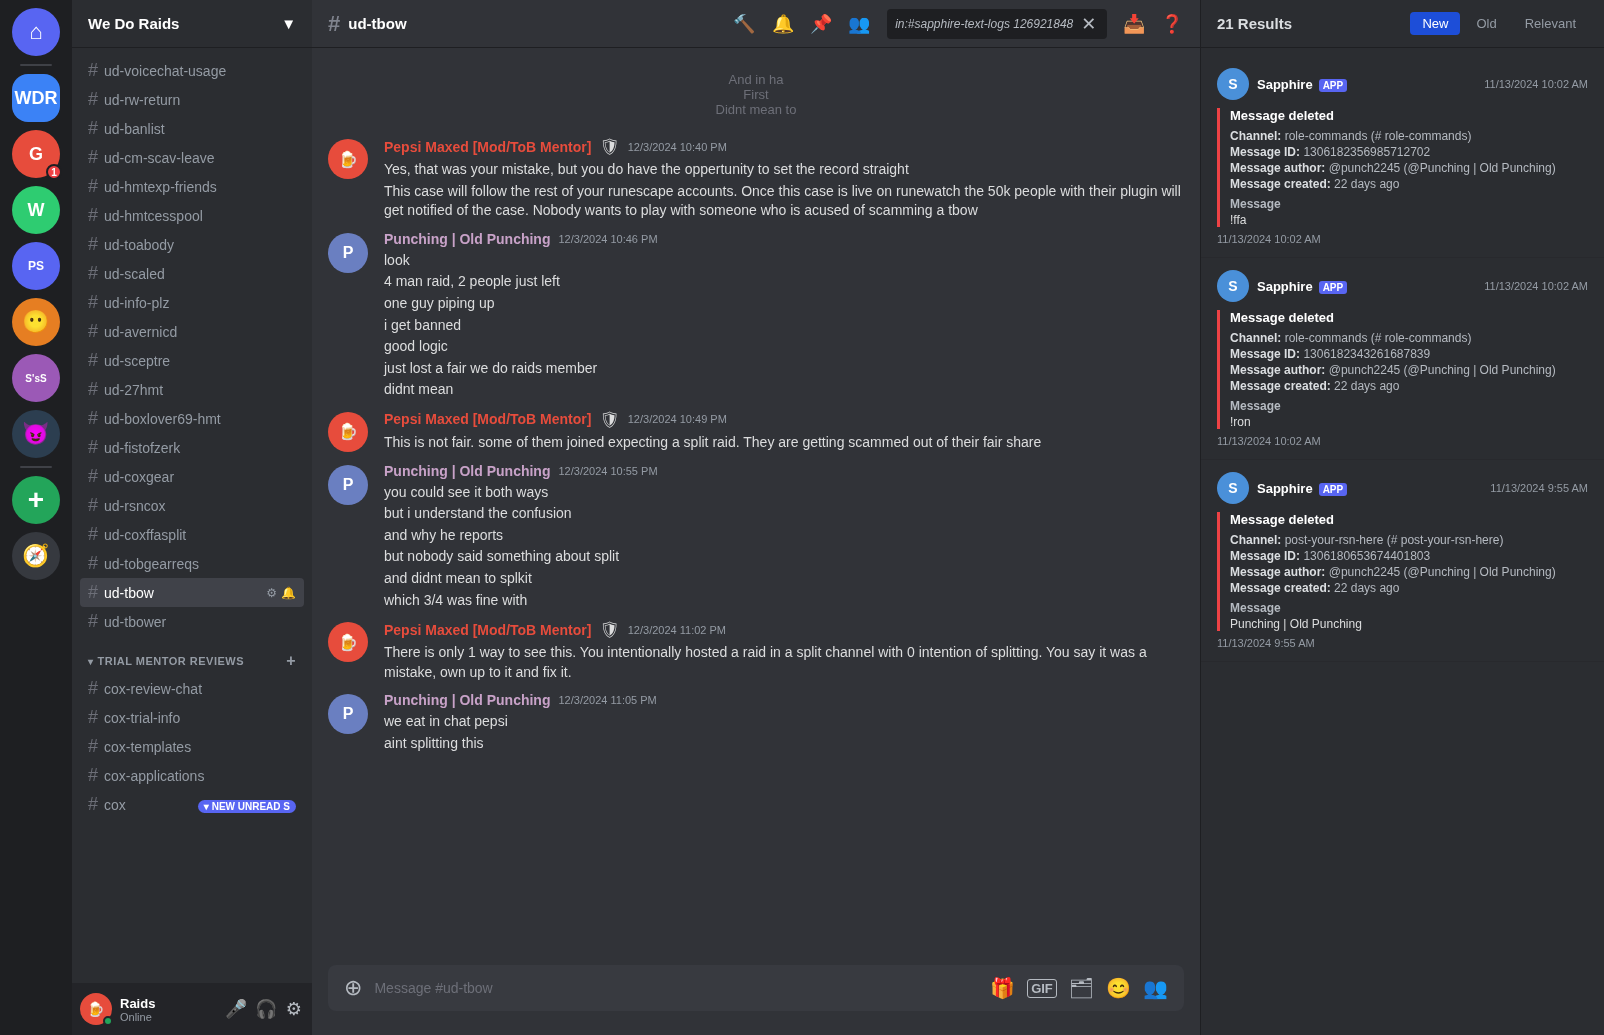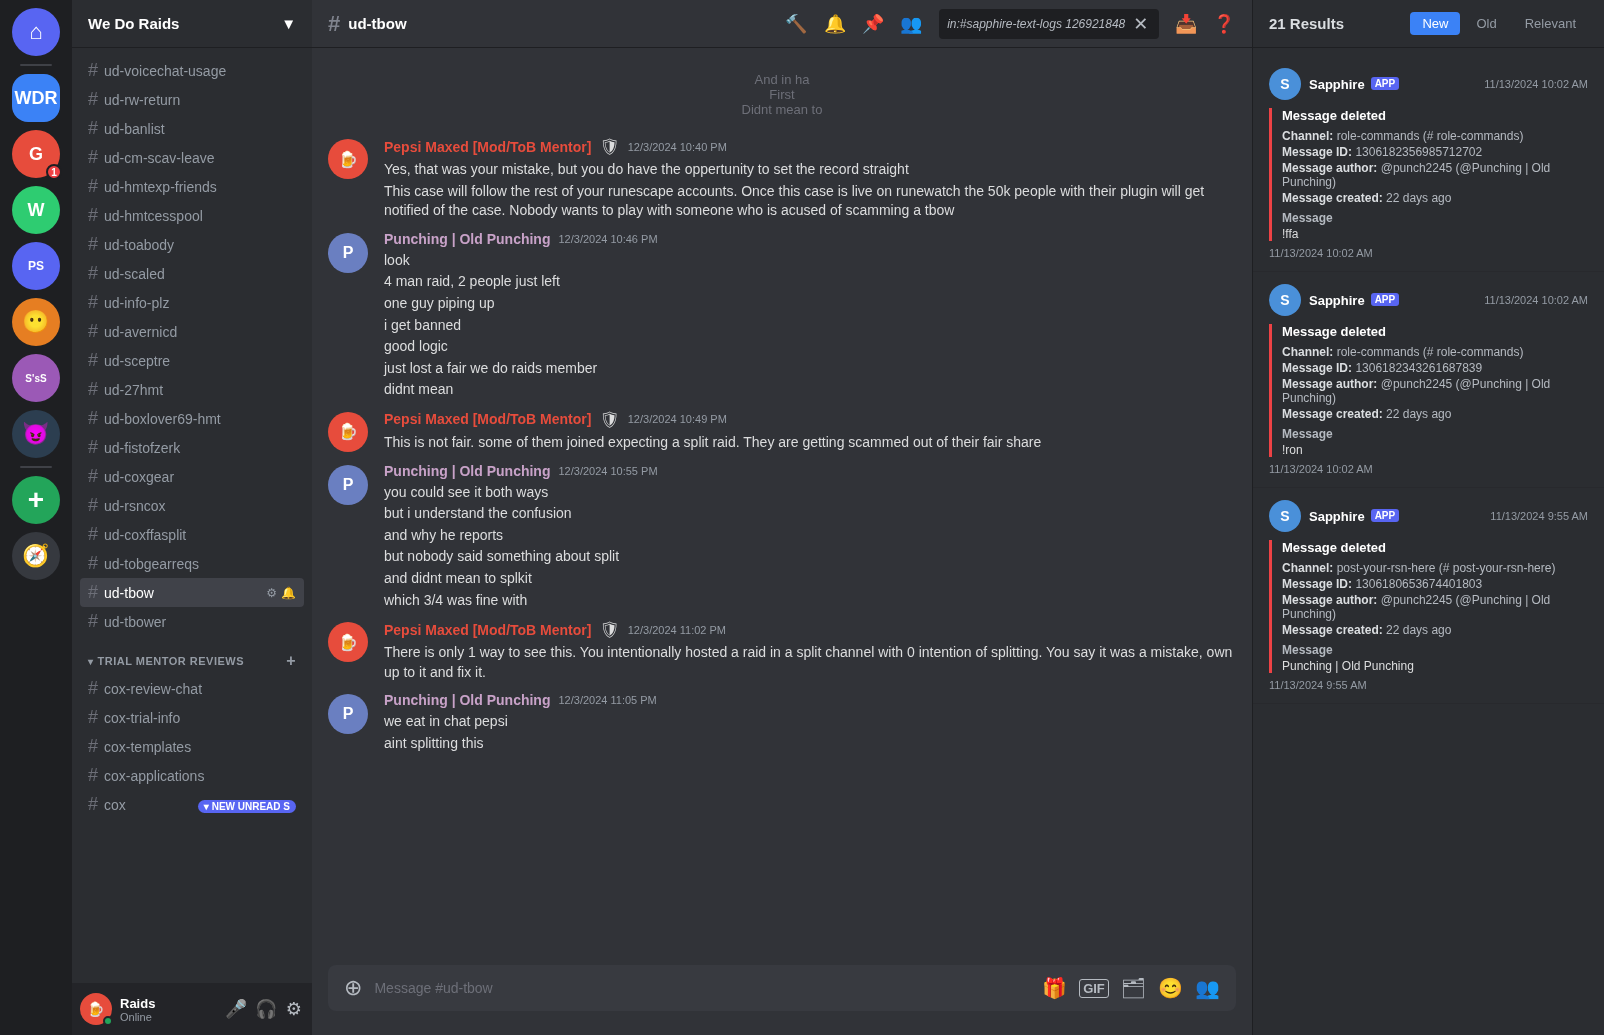--- a/index.html
+++ b/index.html
@@ -254,21 +254,21 @@
       color: #dcddde;
       font-size: 14px;
       padding: 11px 0;
     }
     .message-input-box input::placeholder { color: #6d6f78; }
     .message-input-icons { display: flex; gap: 12px; color: #b5bac1; align-items: center; }
     .message-input-icons span { cursor: pointer; font-size: 20px; }
 
     
     .search-results-panel {
-      width: 352px;
+      width: 404px;
       background: #2b2d31;
       display: flex;
       flex-direction: column;
       flex-shrink: 0;
       border-left: 1px solid #1e1f22;
     }
     .search-results-header {
       padding: 12px 16px;
       border-bottom: 1px solid #1e1f22;
       display: flex;
@@ -277,21 +277,21 @@
     }
     .results-count { font-size: 15px; color: #dbdee1; font-weight: 600; }
     .results-tabs { display: flex; gap: 4px; }
     .results-tab {
       padding: 4px 12px;
       border-radius: 4px;
       font-size: 13px;
       cursor: pointer;
       font-weight: 500;
     }
-    .results-tab.active { background: #3b82f6; color: #fff; }
+    .results-tab.active { background: #1d4ed8; color: #fff; }
     .results-tab.inactive { color: #949ba4; }
 
     .results-list { flex: 1; overflow-y: auto; padding: 8px 0; }
     .results-list::-webkit-scrollbar { width: 4px; }
     .results-list::-webkit-scrollbar-thumb { background: #1a1b1e; border-radius: 2px; }
 
     .result-item {
       padding: 12px 16px;
       border-bottom: 1px solid #1e1f2240;
       cursor: pointer;
@@ -304,21 +304,21 @@
       background: #5865f2;
       display: flex;
       align-items: center;
       justify-content: center;
       font-size: 14px;
       color: #fff;
       font-weight: 700;
       flex-shrink: 0;
     }
     .result-author-info { flex: 1; }
-    .result-author-name { font-size: 13px; font-weight: 600; color: #fff; display: flex; align-items: flex-start; gap: 6px; }
+    .result-author-name { font-size: 13px; font-weight: 600; color: #fff; display: flex; align-items: flex-end; gap: 6px; }
     .app-badge { background: #5865f2; color: #fff; font-size: 10px; padding: 1px 4px; border-radius: 3px; font-weight: 600; }
     .result-timestamp { font-size: 11px; color: #949ba4; }
     .result-title { font-size: 13px; font-weight: 700; color: #fff; margin-bottom: 6px; }
     .result-meta-line { font-size: 12px; color: #b5bac1; margin-bottom: 2px; }
     .result-meta-line strong { color: #dbdee1; }
     .result-message { font-size: 12px; color: #b5bac1; margin-top: 6px; font-weight: 600; }
     .result-message-content { font-size: 12px; color: #dcddde; margin-top: 2px; }
     .result-footer-time { font-size: 11px; color: #949ba4; margin-top: 6px; }
     .red-left-border { border-left: 3px solid #ed4245; padding-left: 10px; }
 

